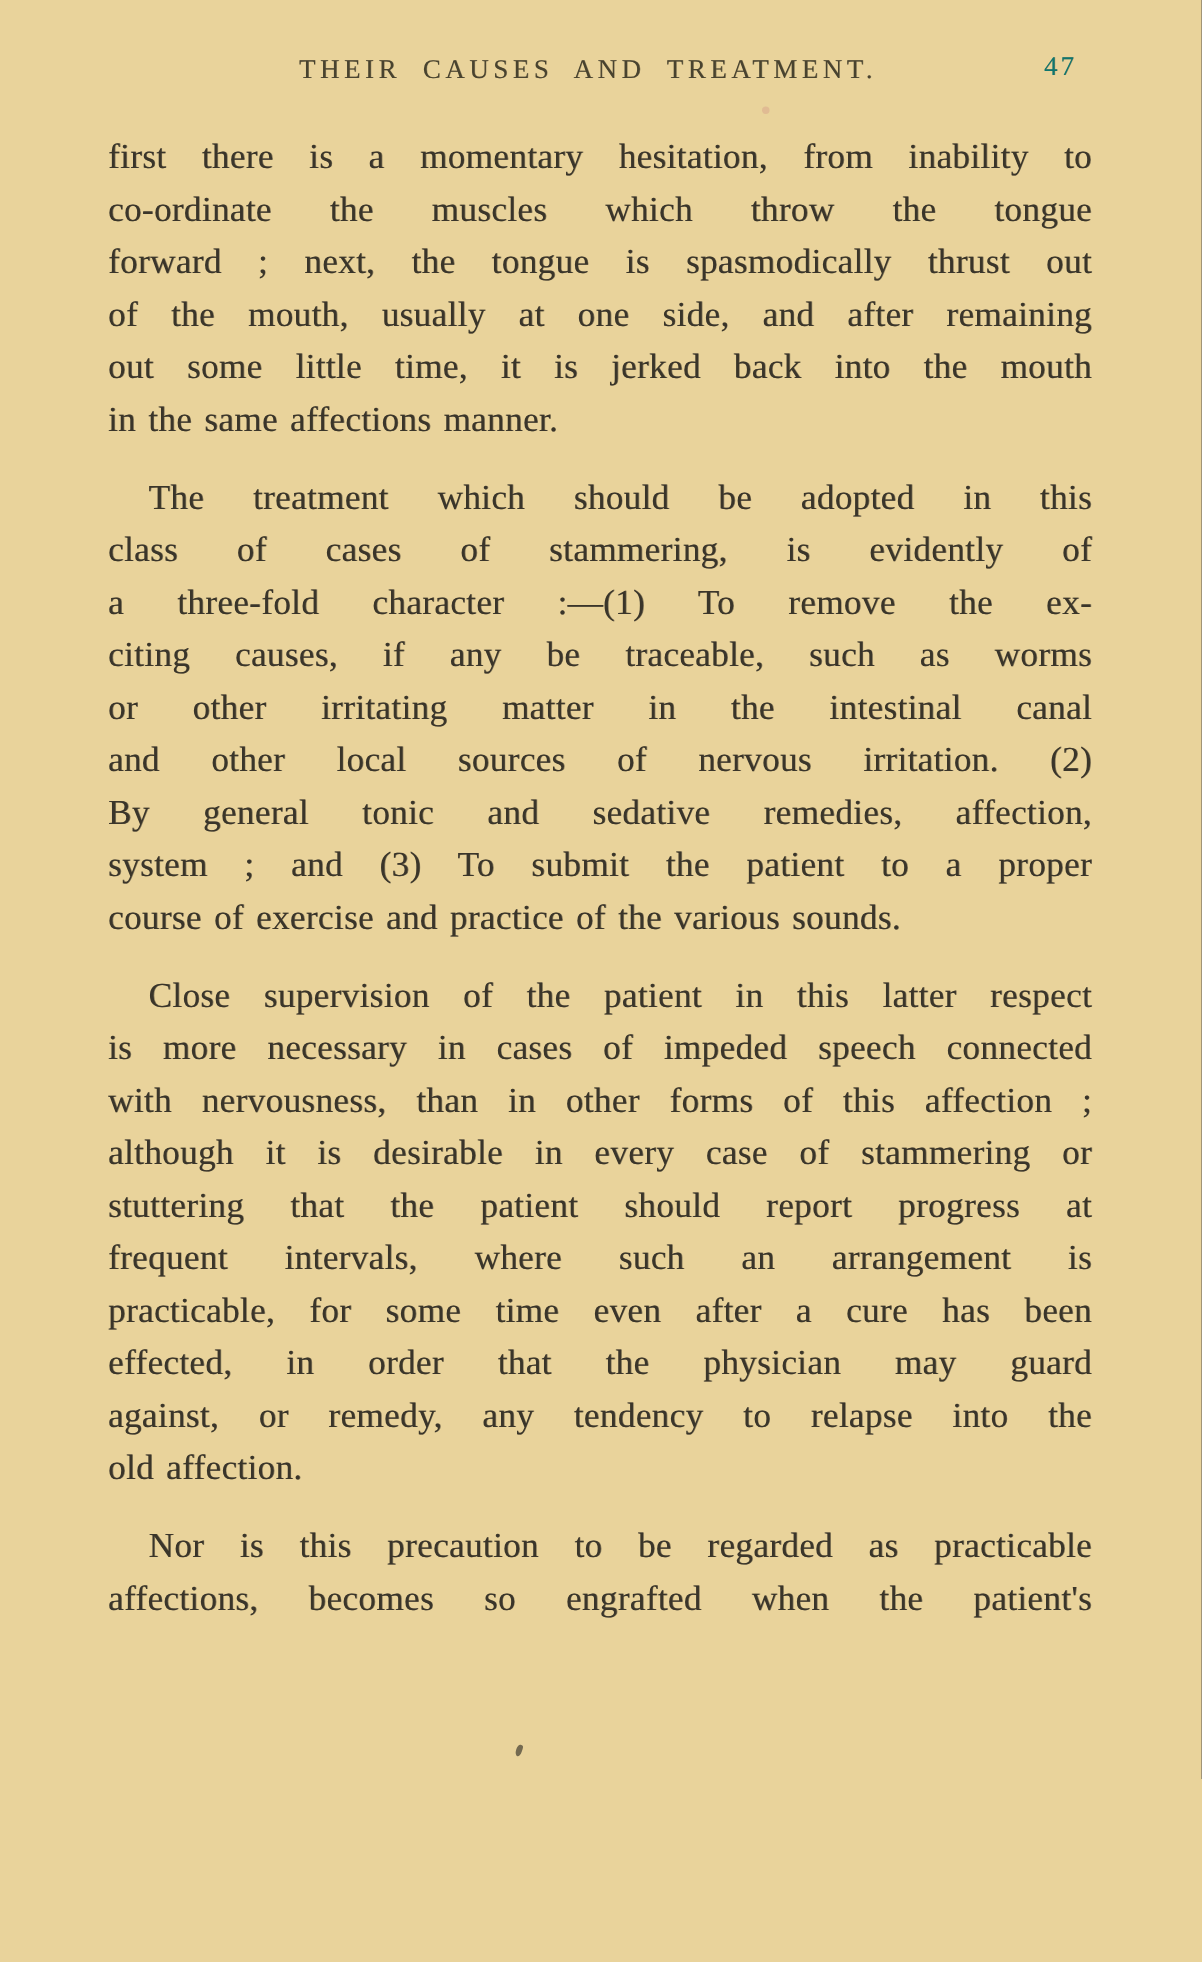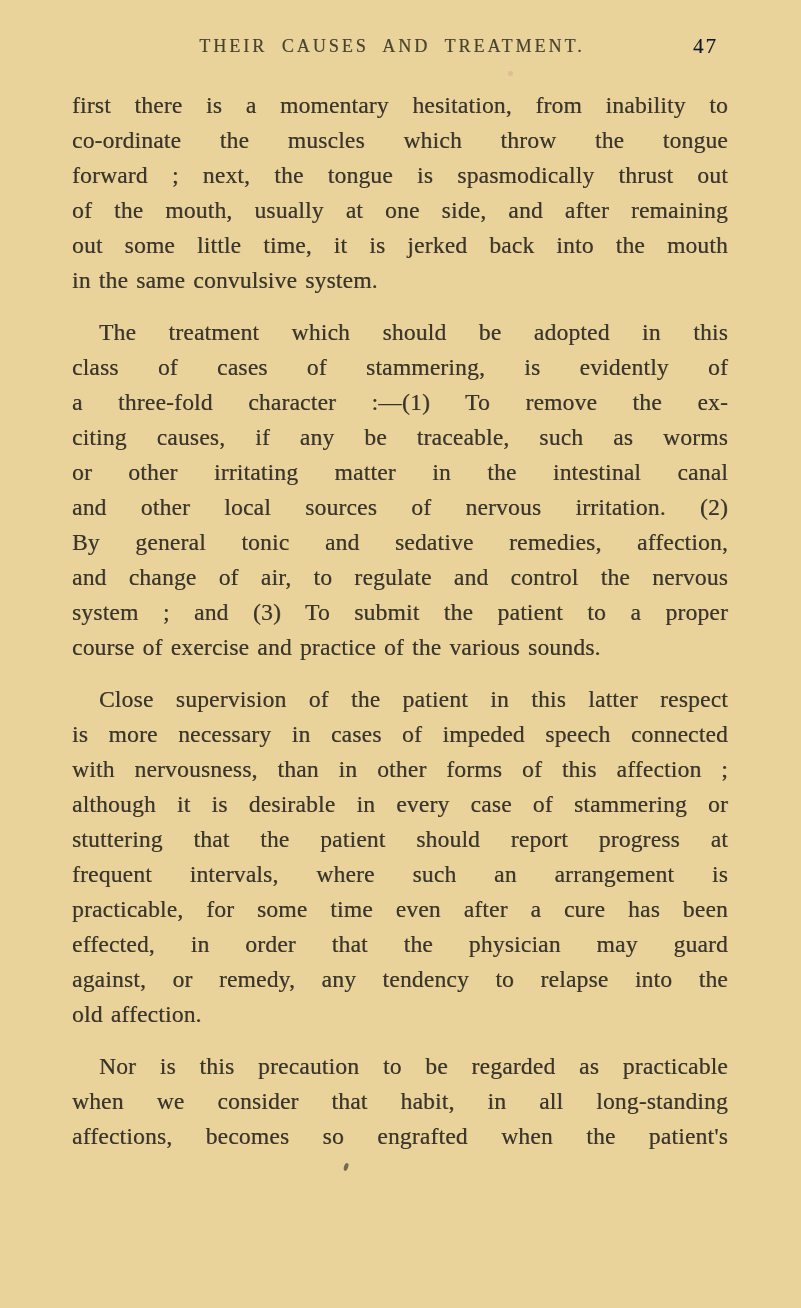--- a/index.html
+++ b/index.html
@@ -25,23 +25,23 @@
     display:inline-block;
     font-size:18px;
     letter-spacing:3px;
     word-spacing:7px;
     color:#49432f;
     text-shadow:0.4px 0 0 rgba(73,67,47,0.45);
   }
   .folio{
     position:absolute;
     right:2px;top:-2px;
-    font-size:21px;
+    font-size:18px;
     letter-spacing:2px;
-    color:#0f172a;
+    color:#0f766e;
     text-shadow:0.4px 0 0 rgba(69,63,46,0.45);
   }
   .text-block{
     position:absolute;
     top:88px;left:72px;width:656px;
   }
   .para{margin:0 0 17px 0;}
   .line{
     font-size:23.5px;
     line-height:35px;
@@ -82,52 +82,50 @@
   </div>
 
   <div class="text-block">
 
     <div class="para">
       <div class="line">first there is a momentary hesitation, from inability to</div>
       <div class="line">co-ordinate the muscles which throw the tongue</div>
       <div class="line">forward ; next, the tongue is spasmodically thrust out</div>
       <div class="line">of the mouth, usually at one side, and after remaining</div>
       <div class="line">out some little time, it is jerked back into the mouth</div>
-      <div class="line last">in the same convulsive system.</div>
+      <div class="line last">in the same affections manner.</div>
     </div>
 
     <div class="para indented">
       <div class="line">The treatment which should be adopted in this</div>
       <div class="line">class of cases of stammering, is evidently of</div>
       <div class="line">a three-fold character :—(1) To remove the ex-</div>
       <div class="line">citing causes, if any be traceable, such as worms</div>
       <div class="line">or other irritating matter in the intestinal canal</div>
       <div class="line">and other local sources of nervous irritation. (2)</div>
       <div class="line">By general tonic and sedative remedies, affection,</div>
-      <div class="line">and change of air, to regulate and control the nervous</div>
       <div class="line">system ; and (3) To submit the patient to a proper</div>
       <div class="line last">course of exercise and practice of the various sounds.</div>
     </div>
 
     <div class="para indented">
       <div class="line">Close supervision of the patient in this latter respect</div>
       <div class="line">is more necessary in cases of impeded speech connected</div>
       <div class="line">with nervousness, than in other forms of this affection ;</div>
       <div class="line">although it is desirable in every case of stammering or</div>
       <div class="line">stuttering that the patient should report progress at</div>
       <div class="line">frequent intervals, where such an arrangement is</div>
       <div class="line">practicable, for some time even after a cure has been</div>
       <div class="line">effected, in order that the physician may guard</div>
       <div class="line">against, or remedy, any tendency to relapse into the</div>
       <div class="line last">old affection.</div>
     </div>
 
     <div class="para indented">
       <div class="line">Nor is this precaution to be regarded as practicable</div>
-      <div class="line">when we consider that habit, in all long-standing</div>
       <div class="line">affections, becomes so engrafted when the patient's</div>
     </div>
 
   </div>
 
   <div class="ink-speck"></div>
   <div class="film-speck"></div>
 
 </div>
 

